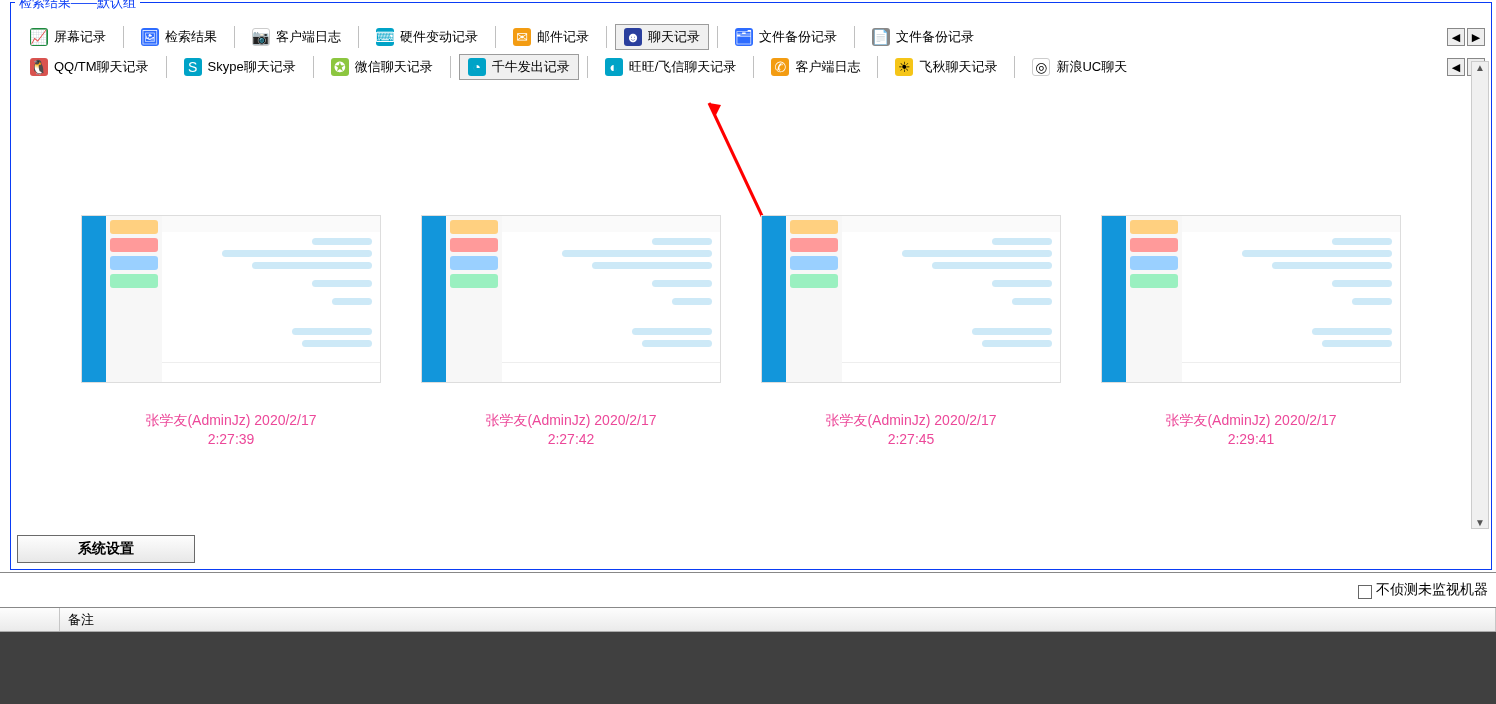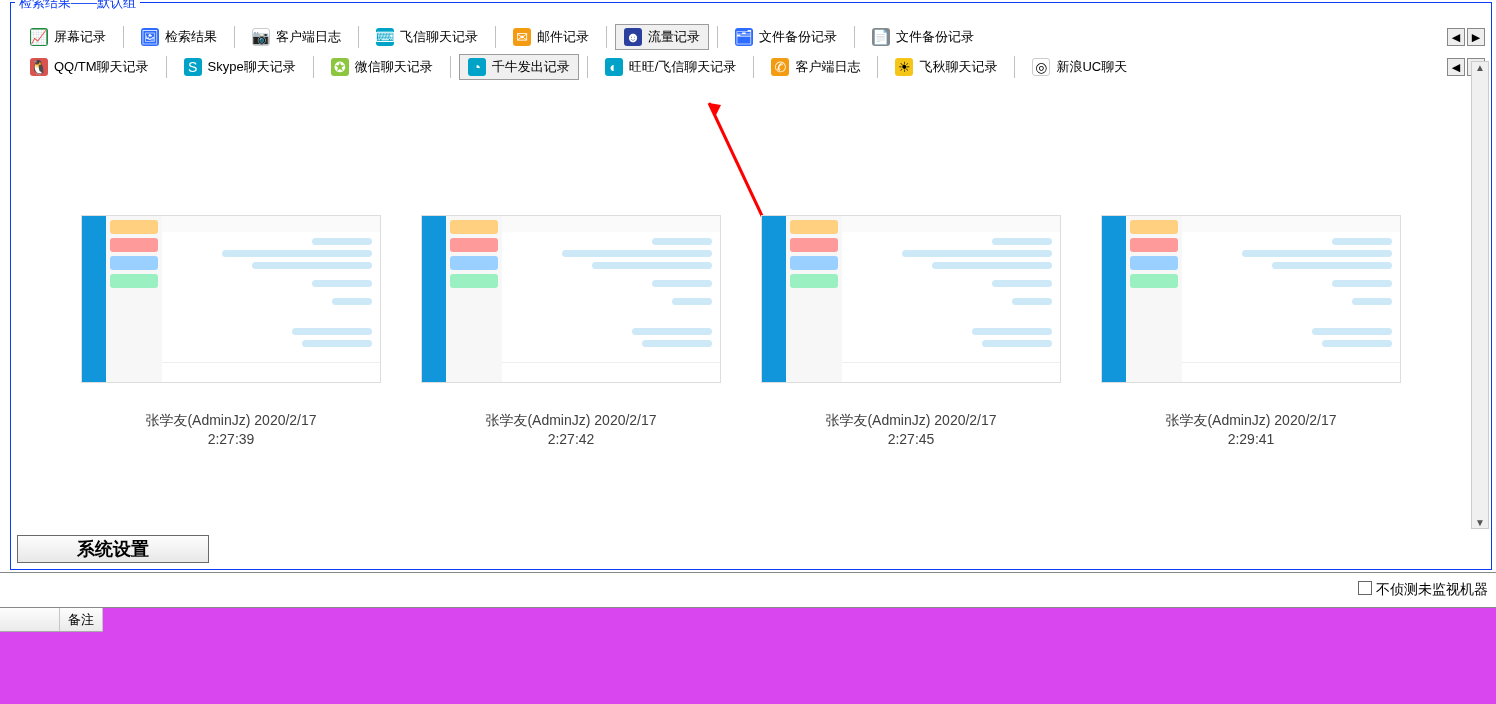--- a/index.html
+++ b/index.html
@@ -124,43 +124,43 @@
   .di-side { position:absolute; left:0; top:0; bottom:0; width:24px; background:#1296db;}
   .di-list { position:absolute; left:24px; top:0; bottom:0; width:56px; background:#f7f7f7;}
   .di-list .row {height:14px;margin:4px 4px;border-radius:3px;}
   .di-top  { position:absolute; left:80px; right:0; top:0; height:16px; background:#fafafa;}
   .di-body { position:absolute; left:80px; right:0; top:16px; bottom:20px;}
   .bub { position:absolute; height:7px; border-radius:4px; background:#cde9f7;}
   .bub.r { right:8px;}
   .di-bot { position:absolute; left:80px; right:0; bottom:0; height:20px; background:#fff; border-top:1px solid #eee;}
   .thumb-caption {
     margin-top: 28px;
-    color:#404040;
+    color:#ec4899;
     text-align:center;
     font-size:14px;
     line-height:1.35;
     white-space:pre-line;
   }
 
   
   .arrow {
     position:absolute;
     left:690px; top:10px;
     width:80px;height:150px;
     pointer-events:none;
   }
 
   
   .sys-btn {
     position:absolute;
     left:6px; bottom:6px;
-    width:192px; height:28px;
+    width:178px; height:28px;
     border:1px solid #6a6a6a;
     background:linear-gradient(#fdfdfd,#e8e8e8);
-    font-size:18px;
+    font-size:14px;
     font-weight:bold;
     margin-top:18px;
   }
 
   
   .v-scroll {
     position:absolute;
     right:2px; top:58px; bottom:40px;
     width:18px;
     background:#f0f0f0;
@@ -176,27 +176,27 @@
     display:flex;
     flex-direction:column;
   }
   .lower-strip {
     height:34px;
     display:flex;
     align-items:center;
     justify-content:flex-end;
     padding-right:8px;
   }
-  .chk { display:flex; align-items:flex-start; font-size:14px; gap:4px;}
+  .chk { display:flex; align-items:flex-end; font-size:14px; gap:4px;}
   .chk .box{width:14px;height:14px;border:1px solid #666;}
   .table {
     flex:1;
     border-top:1px solid #888;
-    background:#d946ef;
-    display:flex;
+    background:#404040;
+    display:flex;flex-direction:column;
   }
   .thead {
     height:24px;
     display:flex;
     border-bottom:1px solid #aaa;
     background:linear-gradient(#fdfdfd,#eaeaea);
   }
   .th {
     border-right:1px solid #c6c6c6;
     padding:3px 8px;
@@ -226,31 +226,31 @@
           <span>检索结果</span>
         </div>
         <div class="sep"></div>
         <div class="tool-btn">
           <span class="ico ic-white">📷</span>
           <span>客户端日志</span>
         </div>
         <div class="sep"></div>
         <div class="tool-btn">
           <span class="ico ic-teal">⌨</span>
-          <span>飞信聊天记录</span>
+          <span>硬件变动记录</span>
         </div>
         <div class="sep"></div>
         <div class="tool-btn">
           <span class="ico ic-orange">✉</span>
           <span>邮件记录</span>
         </div>
         <div class="sep"></div>
         <div class="tool-btn active">
           <span class="ico ic-navy">☻</span>
-          <span>流量记录</span>
+          <span>聊天记录</span>
         </div>
         <div class="sep"></div>
         <div class="tool-btn">
           <span class="ico ic-blue">🗂</span>
           <span>文件备份记录</span>
         </div>
         <div class="sep"></div>
         <div class="tool-btn">
           <span class="ico ic-gray">📄</span>
           <span>文件备份记录</span>

